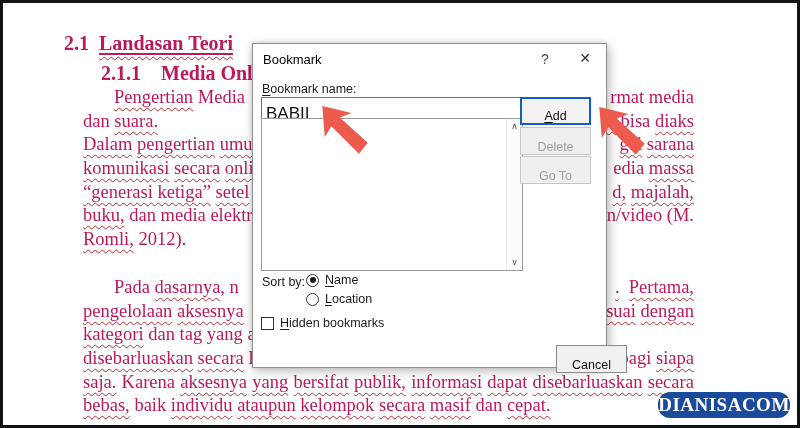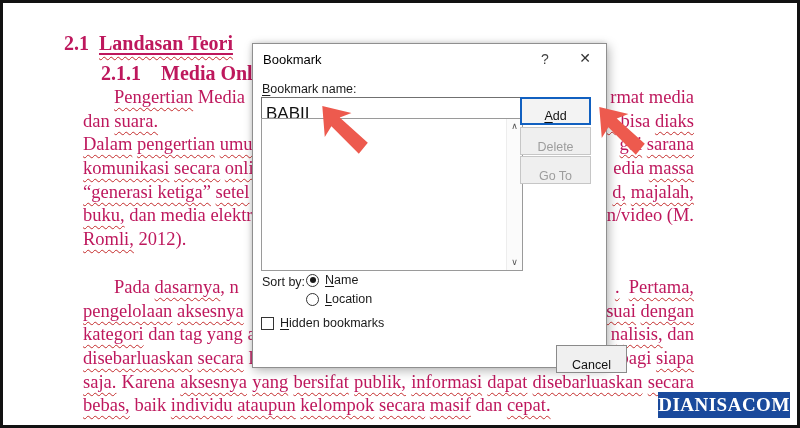--- a/index.html
+++ b/index.html
@@ -100,20 +100,21 @@
   .arrow path{fill:#ed5a4e;}
   .arrow-input{left:298px;top:101px;transform:rotate(-40deg);}
   .arrow-add{left:575px;top:102px;transform:rotate(-40deg);}
 
   
   .badge{
     position:absolute;left:658px;top:392px;width:132px;height:26px;z-index:20;
     background:#1a4a9c;color:#ffffff;font-family:"Liberation Serif",serif;
     font-weight:bold;font-size:19px;display:flex;align-items:center;justify-content:center;
     letter-spacing:0.5px;
+    border-radius:12px;
   }
 </style>
 </head>
 <body>
 
 <div class="doc">
   <div class="h1">
     <span class="hnum">2.1</span><span class="htitle"><span class="hw">Landasan Teori</span></span>
   </div>
   <div class="h2">
@@ -125,21 +126,21 @@
         <div class="line"><span class="seg-group"><span>dan </span><span class="w">suara.</span></span><span class="seg-group"><span>yang </span><span class="w">hanya</span><span> bisa </span><span class="w">diaks</span></span></div>
         <div class="line"><span class="seg-group"><span class="w">Dalam</span><span> </span><span class="w">pengertian</span><span> </span><span class="w">umu</span></span><span class="seg-group"><span class="w">gai</span><span> </span><span class="w">sarana</span></span></div>
         <div class="line"><span class="seg-group"><span class="w">komunikasi</span><span> </span><span class="w">secara</span><span> </span><span class="w">onli</span></span><span class="seg-group"><span>edia </span><span class="w">massa</span></span></div>
         <div class="line"><span class="seg-group"><span class="w">“generasi ketiga”</span><span> </span><span class="w">setel</span></span><span class="seg-group"><span class="w">d,</span><span> </span><span class="w">majalah,</span></span></div>
         <div class="line"><span class="seg-group"><span class="w">buku,</span><span> dan media elektro</span></span><span class="seg-group"><span>n/video (M.</span></span></div>
         <div class="line"><span class="seg-group"><span class="w">Romli,</span><span> 2012).</span></span><span class="seg-group"></span></div>
       </div>
       <div class="para">
         <div class="line"><span class="seg-group indent"><span>Pada </span><span class="w">dasarnya</span><span>, n</span></span><span class="seg-group"><span class="w">.</span><span>  </span><span class="w">Pertama,</span></span></div>
         <div class="line"><span class="seg-group"><span class="w">pengelolaan</span><span> </span><span class="w">aksesnya</span></span><span class="seg-group"><span class="w">suai</span><span> </span><span class="w">dengan</span></span></div>
-        <div class="line"><span class="seg-group"><span class="w">kategori</span><span> dan tag yang a</span></span><span class="seg-group"><span class="w">nalisis,</span><span> dan</span></span></div>
+        <div class="line"><span class="seg-group"><span class="w">kategori</span><span> dan tag yang a</span></span></div>
         <div class="line"><span class="seg-group"><span class="w">disebarluaskan</span><span> </span><span class="w">secara</span><span> l</span></span><span class="seg-group"><span class="w">s</span><span> bagi </span><span class="w">siapa</span></span></div>
         <div class="line"><span class="w">saja.</span><span>Karena</span><span class="w">aksesnya</span><span class="w">yang</span><span class="w">bersifat</span><span class="w">publik,</span><span class="w">informasi</span><span class="w">dapat</span><span class="w">disebarluaskan</span><span class="w">secara</span></div>
         <div class="line"><span class="seg-group"><span class="w">bebas,</span><span> baik </span><span class="w">individu</span><span> </span><span class="w">ataupun</span><span> </span><span class="w">kelompok</span><span> </span><span class="w">secara</span><span> </span><span class="w">masif</span><span> dan </span><span class="w">cepat.</span></span><span class="seg-group"></span></div>
       </div>
     </div>
 </div>
 
 <div class="dialog">
   <div class="dlg-title">Bookmark</div>
   <div class="dlg-help">?</div>

